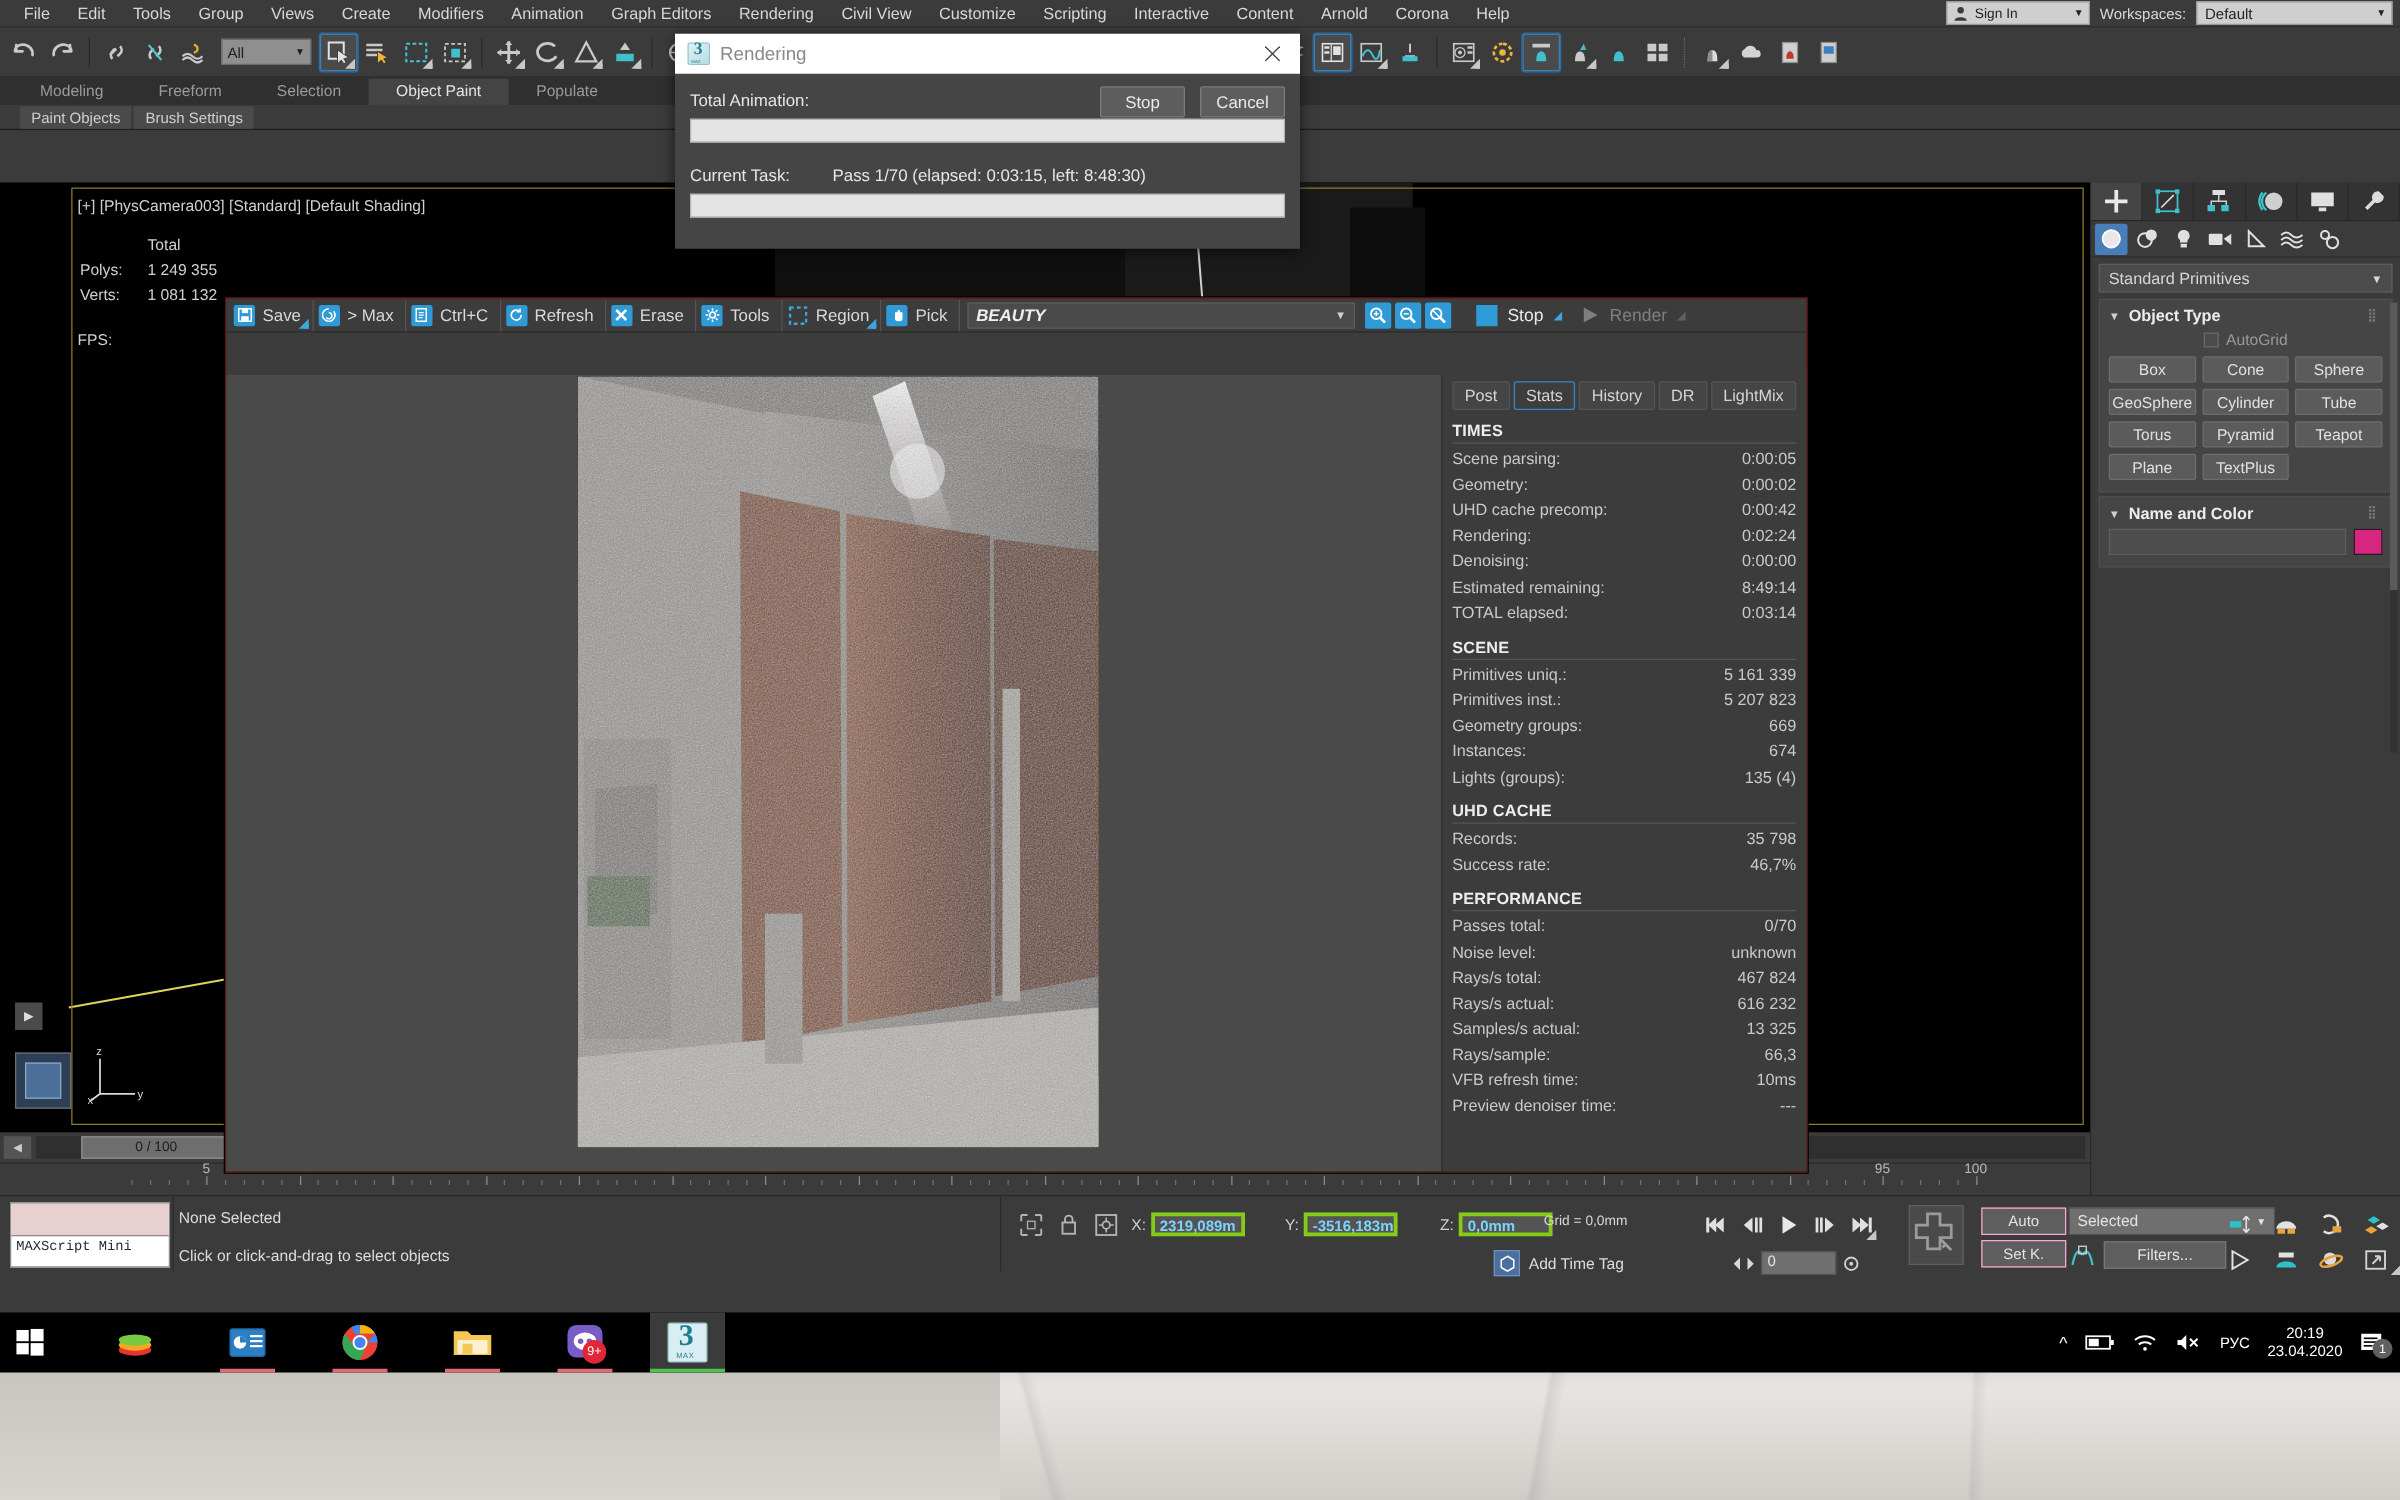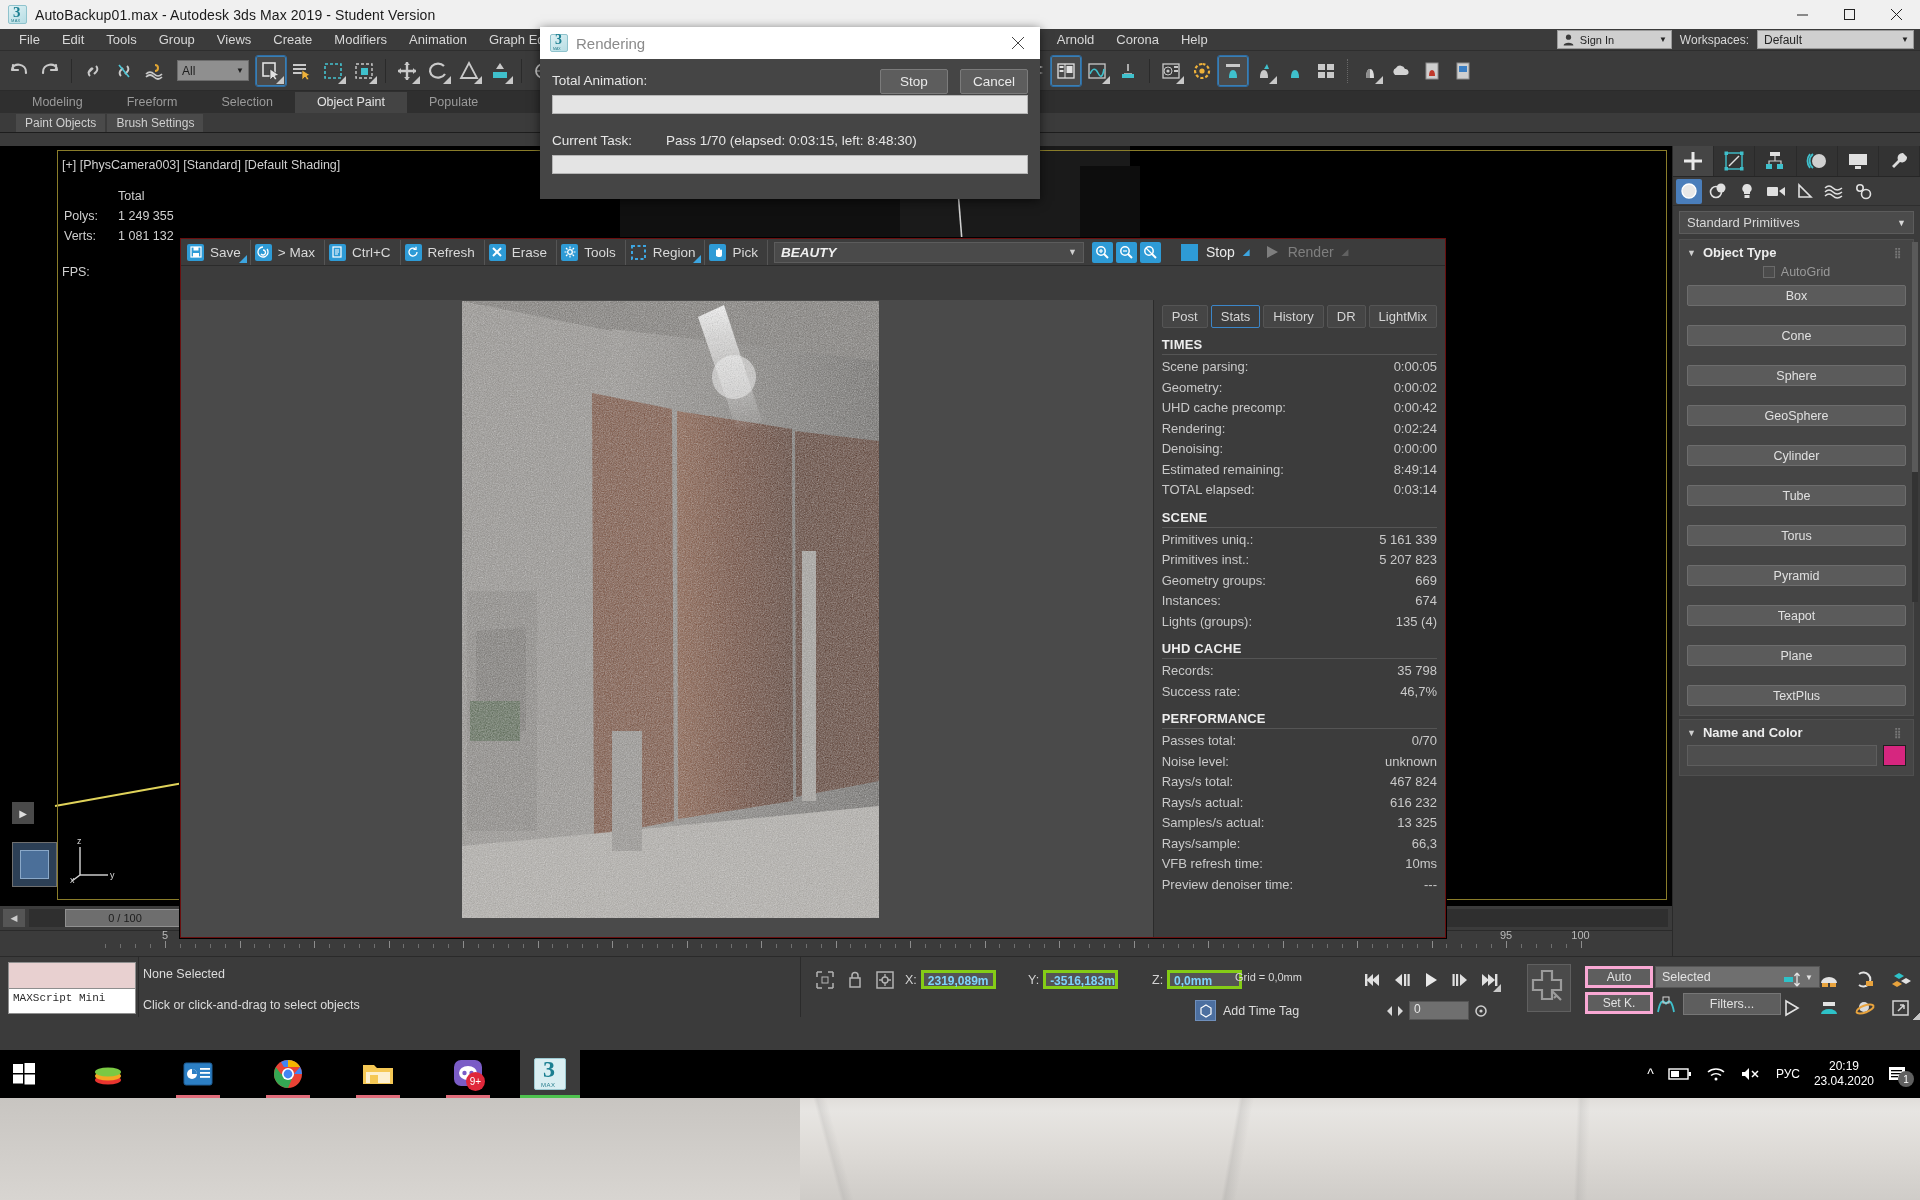--- a/index.html
+++ b/index.html
@@ -125,21 +125,21 @@
   .coordbox { position:absolute; top:13px; display:flex; align-items:center; gap:4px;}
   .coord-lbl{ font-size:12.5px; color:#d2d2d2;}
   .coord-in { width:75px; height:19px; background:#545454; border:3px solid #84cc16; color:#7dd3fc; font-size:12px; padding:0 4px; line-height:17px;font-weight:bold;}
   .grid-lbl{ position:absolute; left:1235px; top:14px; font-size:11px; color:#d8d8d8;}
   .addtag{ position:absolute; left:1195px; top:43px; display:flex; align-items:center; gap:7px;}
   .tag-ico{ width:21px;height:21px; background:#4c6fa0; border:1px solid #6f8fbb; display:flex; align-items:center; justify-content:center;}
   .playrow{ position:absolute; left:1360px; top:10px; display:flex; align-items:center; gap:3px;}
   .pbtn{ width:26px;height:26px; display:flex; align-items:center; justify-content:center; color:#e0e0e0;}
   .framebox{ position:absolute; left:1385px; top:44px; display:flex; align-items:center; gap:4px;}
   .frame-in{ width:60px; height:19px; background:#6f6f6f; border:1px solid #555; color:#e6e6e6; font-size:12px; padding:0 4px;}
-  .keybtn{ width:68px; height:22px; background:#5e5e5e; border:3px solid #f9a8d4; color:#e2e2e2; font-size:12px;
+  .keybtn{ width:68px; height:22px; background:#5e5e5e; border:1px solid #f9a8d4; color:#e2e2e2; font-size:12px;
            display:flex; align-items:center; justify-content:center; }
   .selbox{ width:165px;height:22px; background:#6f6f6f; border:1px solid #555; color:#e3e3e3; font-size:12.5px;
            display:flex; align-items:center; padding:0 6px;}
   .selbox .caret{ margin-left:auto; font-size:8px;}
   .filtbtn{ width:98px;height:22px; background:#5e5e5e; border:1px solid #767676; color:#e2e2e2; font-size:12.5px;
            display:flex; align-items:center; justify-content:center;}
   .bigkey{ position:absolute; left:1527px; top:7px; width:44px; height:48px; background:#4a4a4a; border:1px solid #606060;}
 
   
   .cmdpanel { position:absolute; left:1672px; top:146px; width:248px; height:810px; background:#3b3b3b; border-left:1px solid #2a2a2a;}
@@ -151,21 +151,21 @@
   .cp-ibtn.active{ background:#4a7ebb; }
   .cp-combo{ margin:5px 6px; height:23px; background:#4b4b4b; border:1px solid #5c5c5c; color:#d8d8d8;
              display:flex; align-items:center; padding:0 7px; font-size:13px;}
   .cp-combo .caret{ margin-left:auto; font-size:9px;}
   .rollout{ margin:3px 6px; background:#454545; border:1px solid #4f4f4f; padding:5px 7px 9px;}
   .ro-head{ display:flex; align-items:center; gap:7px; font-size:13px; font-weight:bold; color:#ededed; margin-bottom:5px;}
   .ro-tri{ font-size:9px; color:#cfcfcf;}
   .ro-grip{ margin-left:auto; color:#777; font-size:10px; letter-spacing:1px; line-height:4px; width:12px;}
   .autogrid{ display:flex; align-items:center; justify-content:center; gap:6px; font-size:12.5px; color:#9a9a9a; margin:3px 0 6px;}
   .agbox{ width:12px;height:12px; background:#4b4b4b; border:1px solid #6a6a6a;}
-  .objgrid{ display:grid; grid-template-columns:1fr; gap:19px;}
+  .objgrid{ display:grid; grid-template-columns:1fr 1fr 1fr; gap:5px;}
   .objbtn{ height:21px; background:#5b5b5b; border:1px solid #6d6d6d; border-radius:2px; color:#e0e0e0;
            font-size:12.5px; display:flex; align-items:center; justify-content:center;}
   .namerow{ display:flex; align-items:center; gap:6px; margin-top:4px;}
   .nameinput{ flex:1; height:21px; background:#4e4e4e; border:1px solid #5e5e5e;}
   .colorsw{ width:23px;height:21px; border:1px solid #1f1f1f;}
   .cp-scroll{ position:absolute; right:2px; top:96px; width:6px; height:360px; background:#333;}
   .cp-scroll:after{content:"";position:absolute;left:0;top:0;width:6px;height:230px;background:#5a5a5a;}
 
   
   .vfb { position:absolute; left:180px; top:238px; width:1266px; height:700px;
@@ -238,44 +238,20 @@
 </head>
 <body>
 
 <div id="app">
 
   <div class="desktop"></div>
   <div class="desk-dark"></div>
 
   <div class="max-window">
 
-    <div class="titlebar">
-      <div class="tb-icon">
-          <div class="max-logo"></div>
-        </div>
-      <div class="tb-title">AutoBackup01.max - Autodesk 3ds Max 2019 - Student Version</div>
-      <div class="tb-buttons">
-        <div class="tb-btn">
-          <svg width="11" height="11" viewBox="0 0 11 11">
-              <line x1="0" y1="6" x2="11" y2="6" stroke="#222" stroke-width="1"></line>
-            </svg>
-        </div>
-        <div class="tb-btn">
-          <svg width="11" height="11" viewBox="0 0 11 11">
-              <rect x="0.5" y="0.5" width="10" height="10" fill="none" stroke="#222"></rect>
-            </svg>
-        </div>
-        <div class="tb-btn close">
-          <svg width="11" height="11" viewBox="0 0 11 11">
-              <line x1="0" y1="0" x2="11" y2="11" stroke="#222"></line>
-              <line x1="11" y1="0" x2="0" y2="11" stroke="#222"></line>
-            </svg>
-        </div>
-      </div>
-    </div>
 
     <div class="menubar">
       <div class="menu-item">File</div>
       <div class="menu-item">Edit</div>
       <div class="menu-item">Tools</div>
       <div class="menu-item">Group</div>
       <div class="menu-item">Views</div>
       <div class="menu-item">Create</div>
       <div class="menu-item">Modifiers</div>
       <div class="menu-item">Animation</div>

